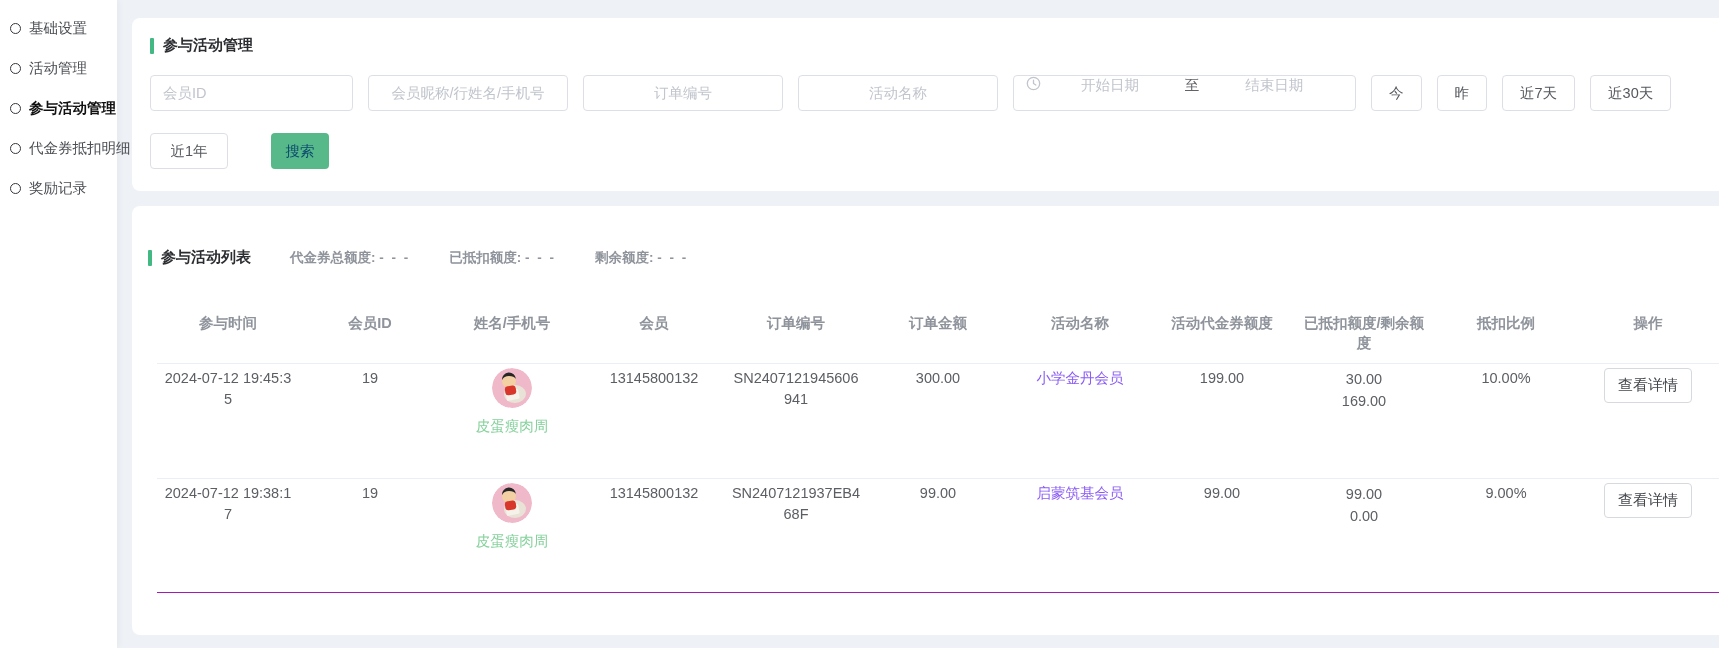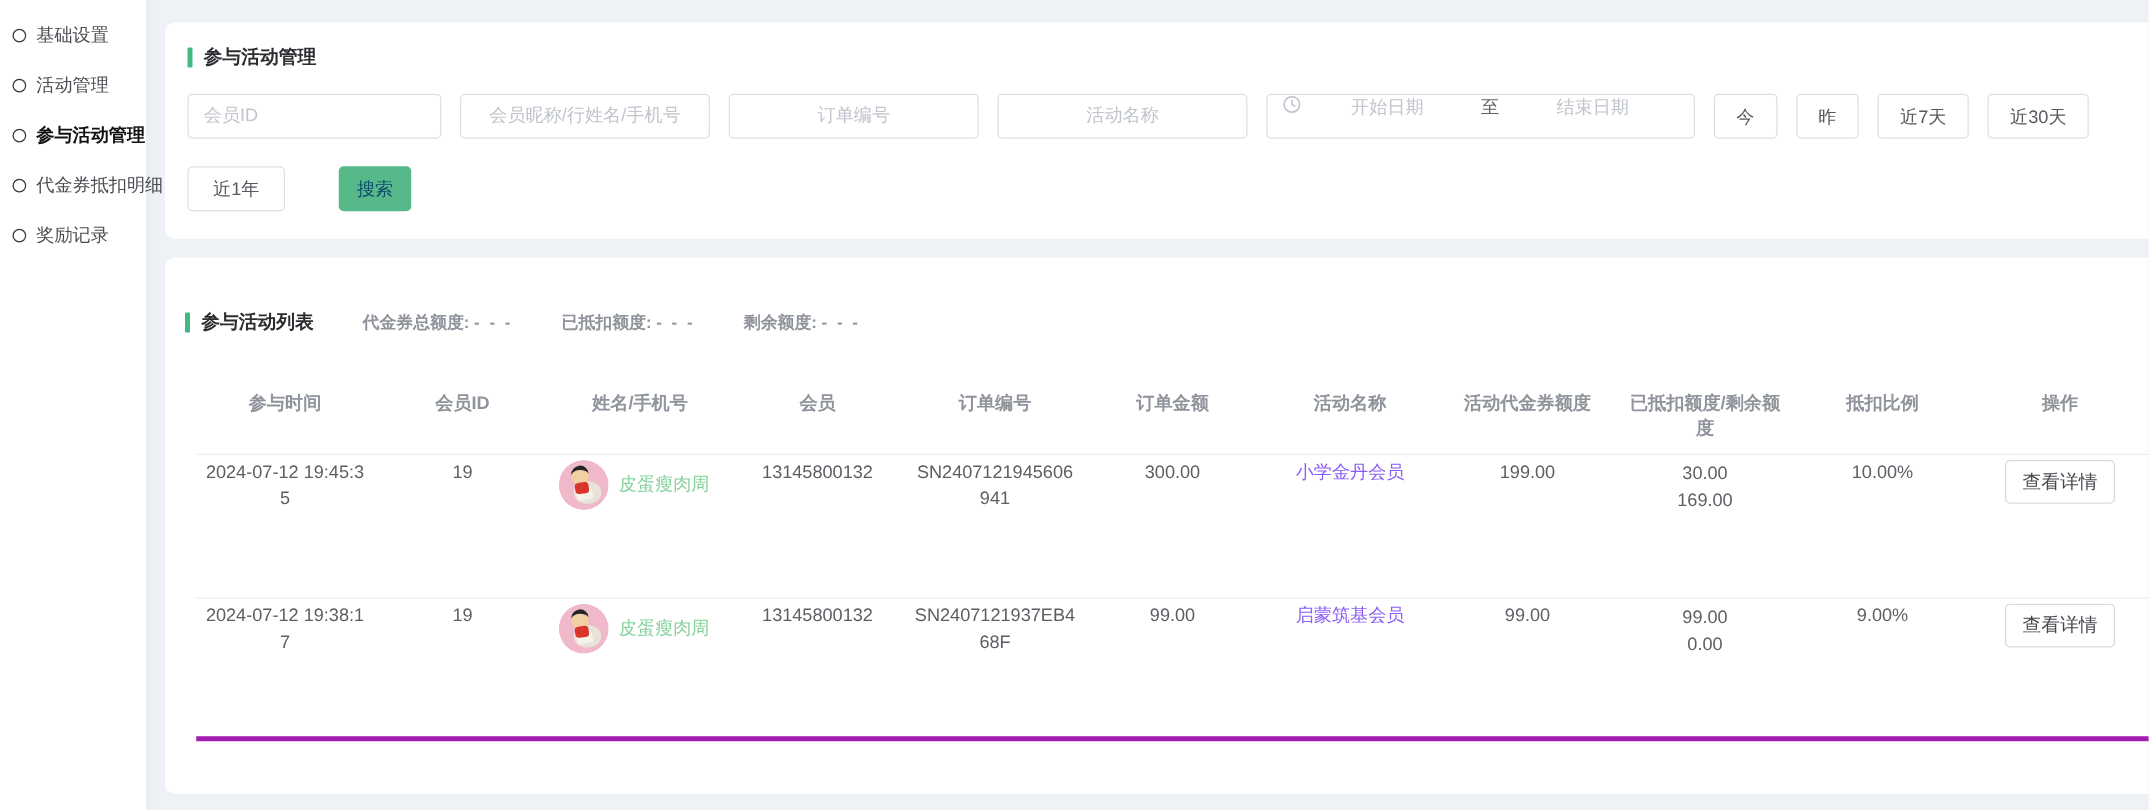--- a/index.html
+++ b/index.html
@@ -80,23 +80,23 @@
   .list-head { display:flex; align-items:flex-end; gap:39px; padding-left:16px; }
   .summary-item { font-size:13.5px; font-weight:bold; color:#8f939b; }
   .summary-item .val { letter-spacing:2px; }
 
   
   .table { margin:36px 0 0 25px; }
   .trow { display:flex; align-items:flex-start; }
   .tcell { flex:1; text-align:center; padding:4px 6px; min-width:0; word-break:break-all; line-height:21px; }
   .thead .tcell { color:#8f939b; font-weight:bold; font-size:14.5px; line-height:20px; padding:10px 10px; }
   .tbody-row { border-top:1px solid #ebeef5; min-height:115px; color:#5b5e63; }
-  .tbody-row:last-of-type { border-bottom:4px solid #a21caf; }
+  .tbody-row:last-of-type { border-bottom:1px solid #a21caf; }
   .muted { color:#8b5cf6; }
-  .member-cell { display:flex; align-items:center; gap:8px; }
+  .member-cell { display:flex; flex-direction:column; align-items:center; gap:8px; }
   .avatar { width:40px; height:40px; border-radius:50%; overflow:hidden; flex-shrink:0; }
   .member-name { color:#85d19b; font-size:14.5px; }
   .deduct-line { line-height:22px; }
   .detail-btn {
     background:#fff; border:1px solid #d6d9de; border-radius:4px;
     padding:7px 13px; font-size:15px; color:#44474c; cursor:pointer;
     font-family:"Liberation Sans","DejaVu Sans",sans-serif; white-space:nowrap;
   }
 </style>
 </head>

